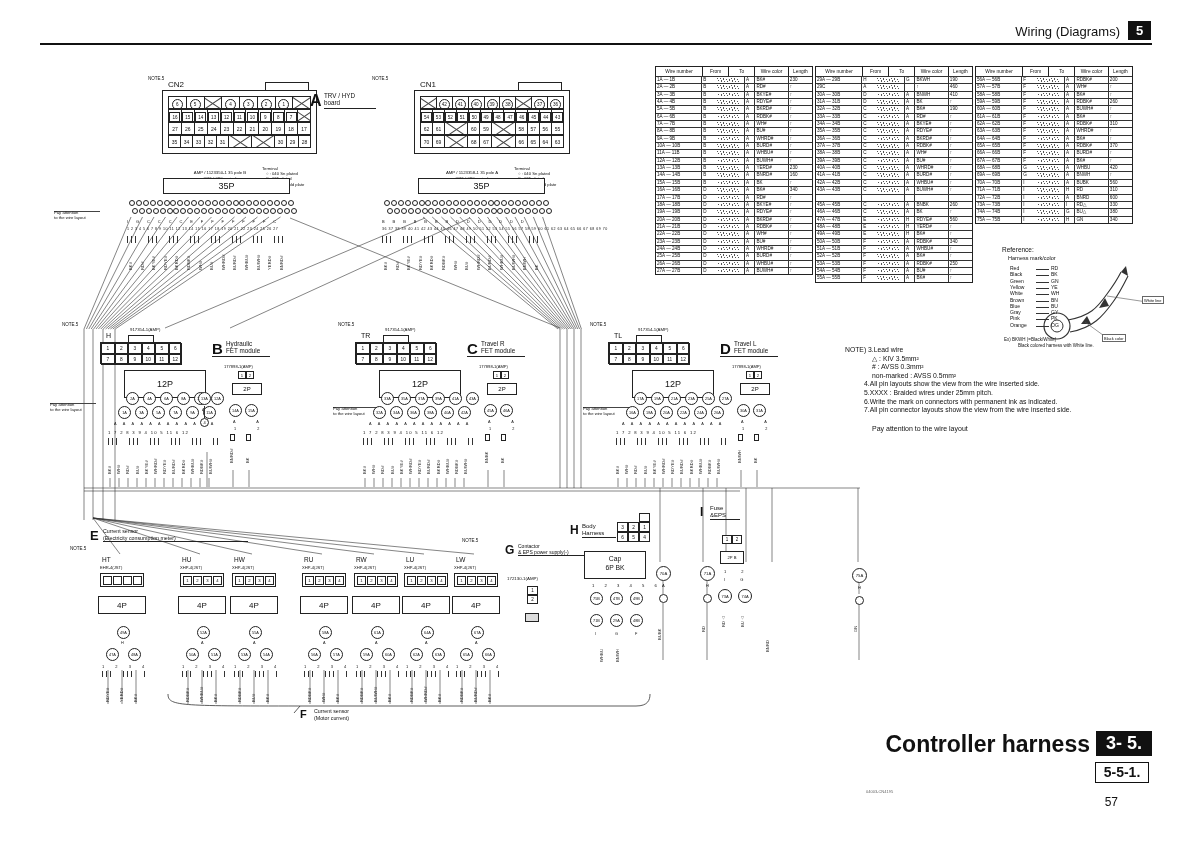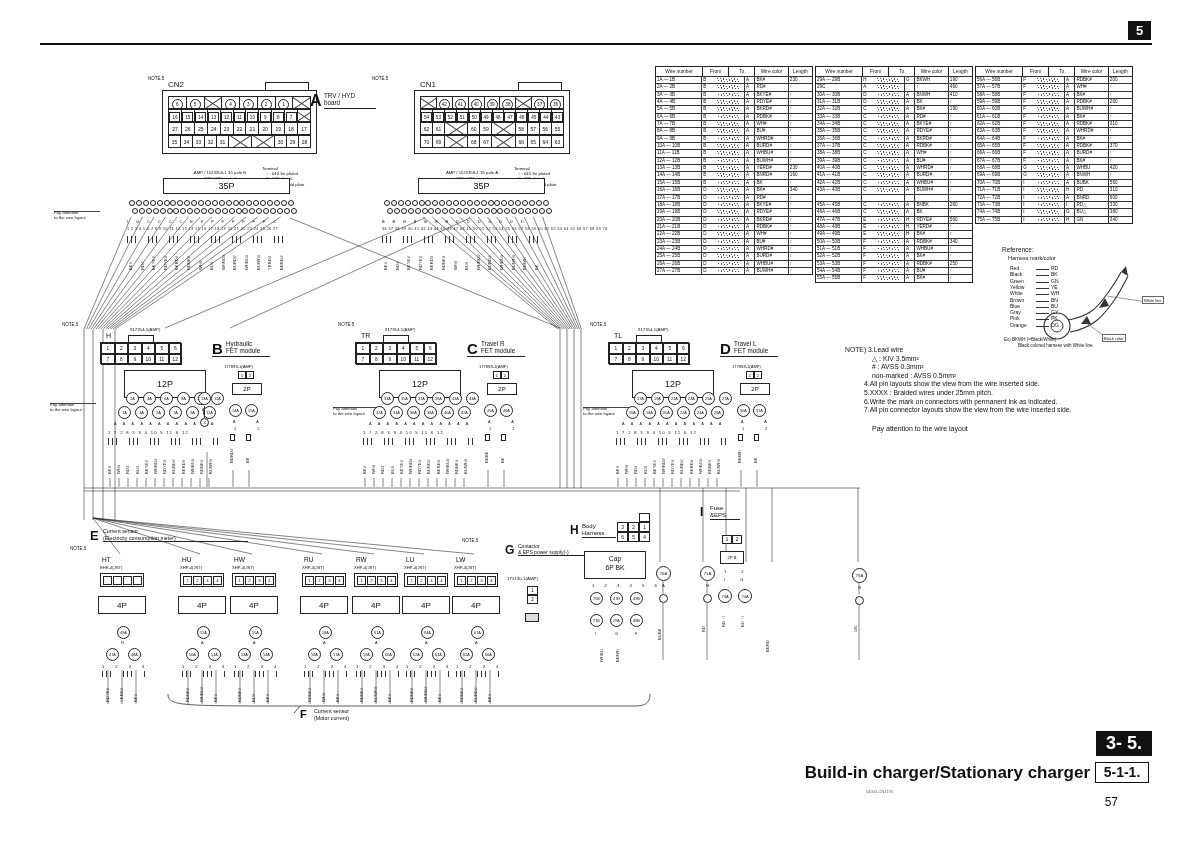--- a/index.html
+++ b/index.html
@@ -151,40 +151,41 @@
       <line x1="663" y1="581" x2="663" y2="594" stroke="#333" stroke-width="0.6"></line>
       <line x1="663" y1="603" x2="663" y2="660" stroke="#333" stroke-width="0.6"></line>
       <line x1="707" y1="581" x2="707" y2="594" stroke="#333" stroke-width="0.6"></line>
       <line x1="707" y1="603" x2="707" y2="660" stroke="#333" stroke-width="0.6"></line>
       <line x1="859" y1="581" x2="859" y2="594" stroke="#333" stroke-width="0.6"></line>
       <line x1="859" y1="603" x2="859" y2="660" stroke="#333" stroke-width="0.6"></line>
       <path d="M168,694 C168,706 178,706 300,706 L636,706 C648,706 650,700 650,694 M300,706 L294,713" fill="none" stroke="#333" stroke-width="0.8"></path>
     </svg>
 
   <div class="a" style="left:40px;top:43px;width:1112px;height:2px;background:#111"></div>
+  <div class="a" style="left:840px;top:24px;width:280px;text-align:right;font-size:13px">Wiring (Diagrams)</div>
   <div class="a" style="left:1128px;top:21px;width:23px;height:19px;background:#111;color:#fff;
               font-size:13px;font-weight:bold;text-align:center;line-height:19px">5</div>
 
   <svg width="160" height="90" style="left:1035px;top:258px" viewBox="0 0 160 90">
     <circle cx="22" cy="68" r="13" fill="none" stroke="#333" stroke-width="1.2"></circle>
     <circle cx="22" cy="68" r="6" fill="none" stroke="#333" stroke-width="1"></circle>
     <path d="M33,62 C55,58 62,50 72,36 C78,28 82,22 86,14" fill="none" stroke="#333" stroke-width="1.1"></path>
     <path d="M35,74 C58,70 68,58 78,44 C84,36 88,28 93,18" fill="none" stroke="#333" stroke-width="1.1"></path>
     <path d="M86,14 L93,18 L91,8 Z" fill="#333"></path>
     <path d="M70,40 L64,50 L74,48 Z" fill="#333"></path>
     <path d="M52,58 L46,66 L56,66 Z" fill="#333"></path>
     <line x1="72" y1="38" x2="112" y2="44" stroke="#555" stroke-width="0.6"></line>
     <line x1="50" y1="64" x2="72" y2="80" stroke="#555" stroke-width="0.6"></line>
   </svg>
 
+  <div class="a" style="left:700px;top:731px;width:390px;text-align:right;font-size:23px;font-weight:bold">Controller harness</div>
   <div class="a" style="left:1096px;top:731px;width:56px;height:25px;background:#111;color:#fff;
               font-size:18px;font-weight:bold;text-align:center;line-height:25px">3- 5.</div>
-  <div class="a" style="left:600px;top:763px;width:490px;text-align:right;font-size:17px;font-weight:bold">Build-in charger/Stationary charger</div>
   <div class="a" style="left:1095px;top:762px;width:54px;height:21px;border:1.5px solid #111;
-              font-size:14px;font-weight:bold;text-align:center;line-height:19px">5-1-1.</div>
+              font-size:14px;font-weight:bold;text-align:center;line-height:19px">5-5-1.</div>
   <div class="a" style="left:866px;top:789px;font-size:4px;color:#666">04003-CN4195</div>
   <div class="a" style="left:1078px;top:795px;width:40px;text-align:right;font-size:12px">57</div>
 <div class="a" style="left: 168px; top: 80px; font-size: 8px;">CN2</div>
     <div class="a" style="left: 168px; top: 96px; width: 143px;">
       <div class="a" style="left: -6px; top: -6px; width: 155px; height: 64px; border: 0.8px solid rgb(34, 34, 34); background: rgb(255, 255, 255);"></div>
       <div class="a" style="left: 97px; top: -14px; width: 44px; height: 9px; border: 0.8px solid rgb(34, 34, 34); background: rgb(255, 255, 255);"></div>
       <div class="a" style="left: 0px; top: 0px; width: 143px; height: 13px; border: 0.7px solid rgb(34, 34, 34); display: flex; background: rgb(255, 255, 255);">
         <div class="cell" style="flex: 1 1 0%;">
           <div class="cin">6</div>
         </div>

